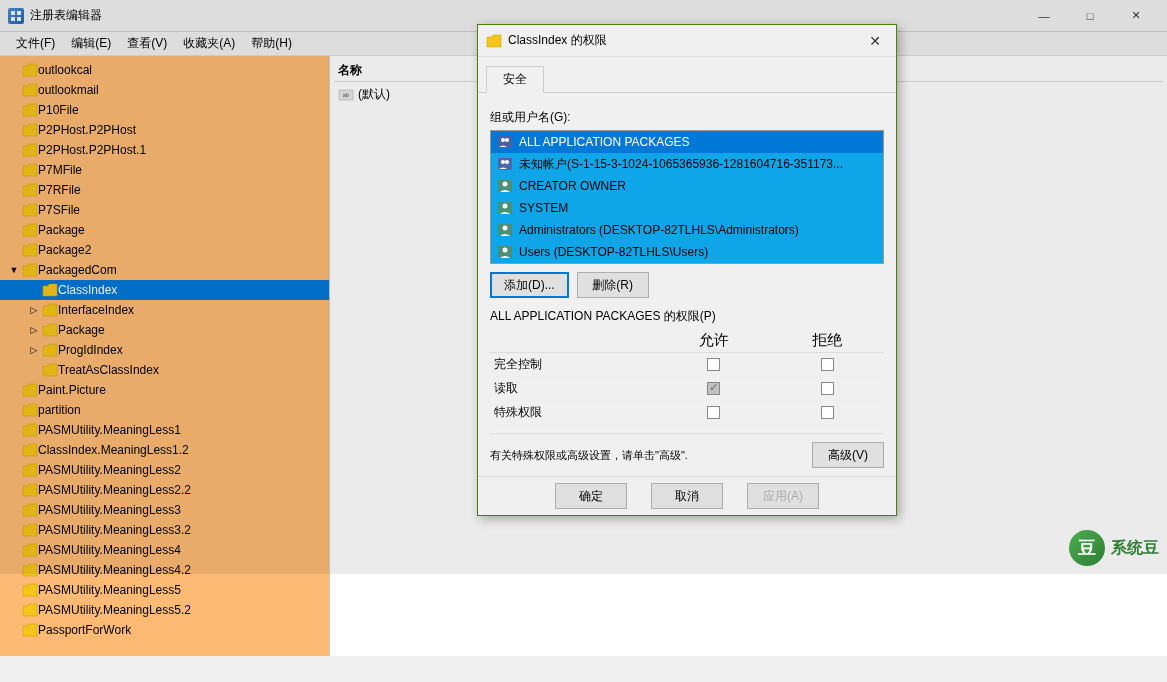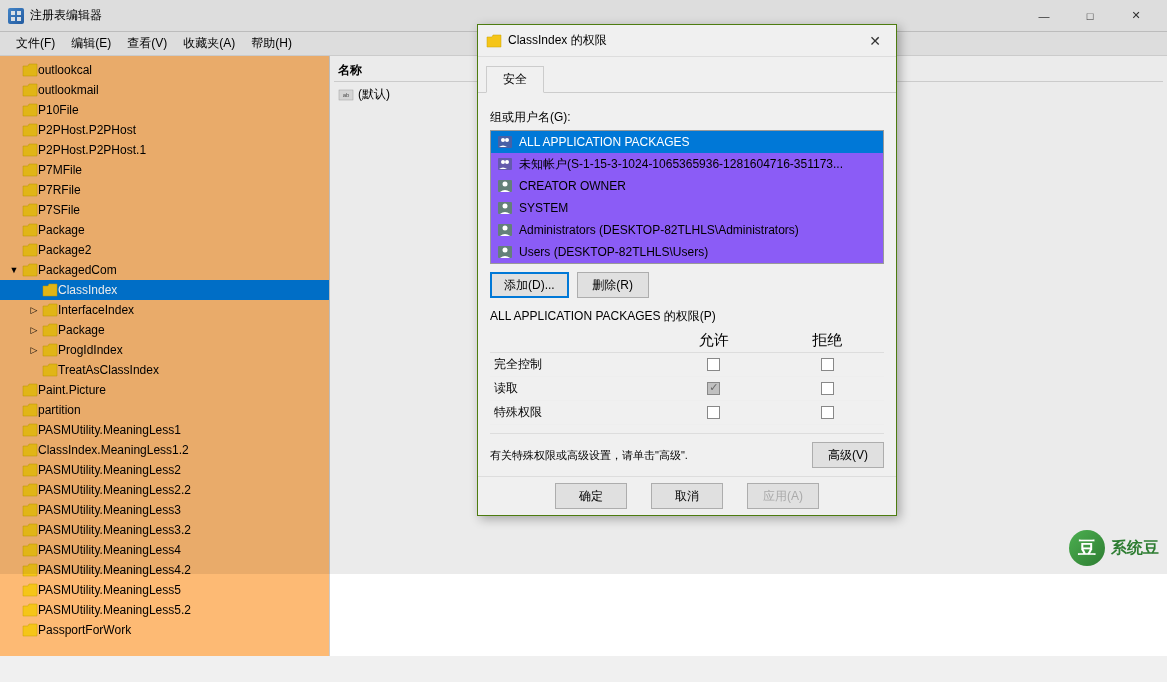--- a/index.html
+++ b/index.html
@@ -259,21 +259,21 @@
     }
     .dialog-section-label {
       font-size: 12px;
       margin-bottom: 4px;
       color: #000;
     }
 
     
     .user-list {
       border: 1px solid #999;
-      background: #8b5cf6;
+      background: #0ea5e9;
       margin-bottom: 8px;
     }
     .user-list-item {
       display: flex;
       align-items: center;
       height: 22px;
       padding: 0 6px;
       cursor: pointer;
       font-size: 12px;
       gap: 6px;

